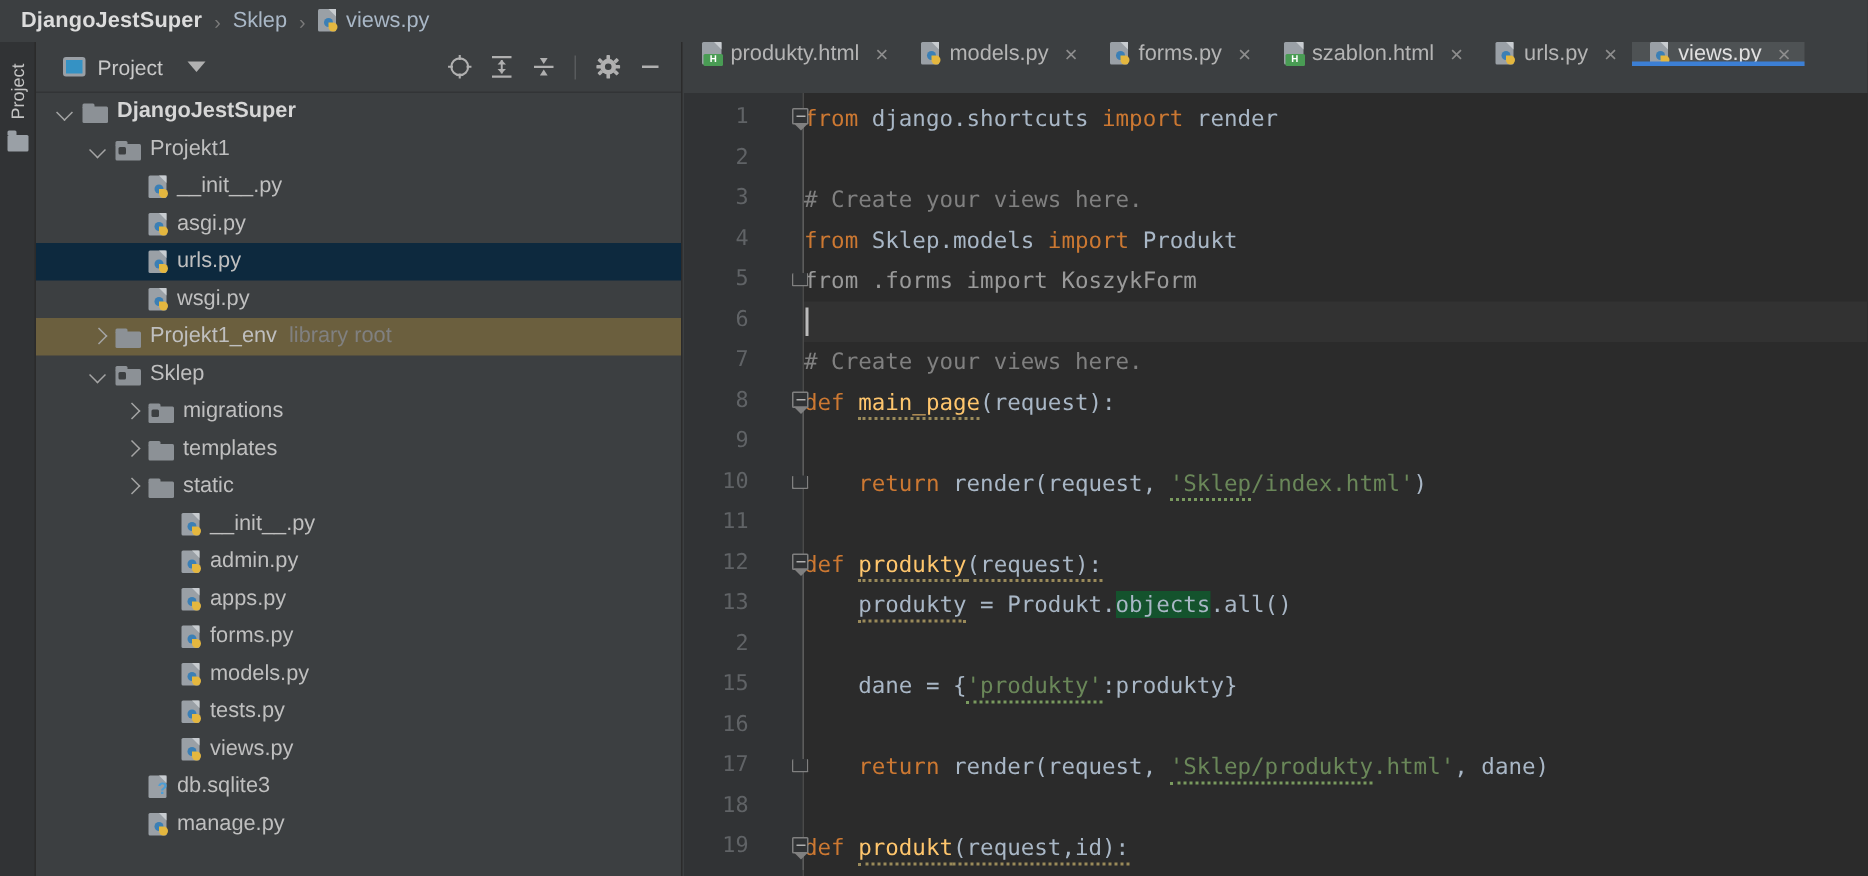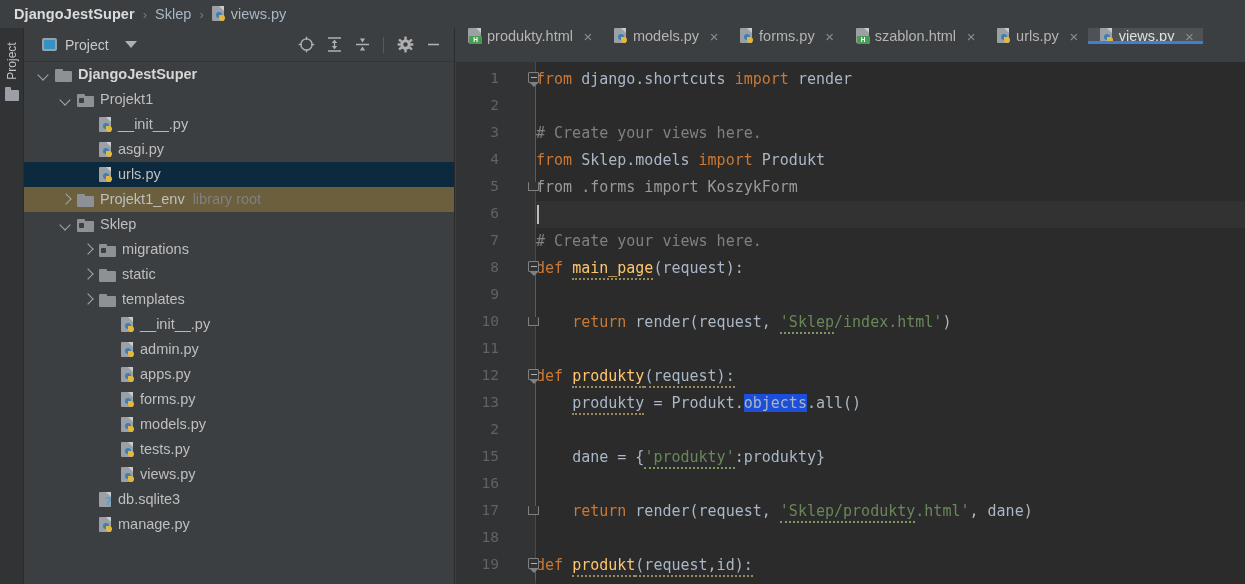--- a/index.html
+++ b/index.html
@@ -279,21 +279,21 @@
   }
   #caret {
     position: absolute; width: 2px; height: 19px; background: #bbbbbb;
   }
   .kw { color: #cc7832; }
   .fn { color: #ffc66d; }
   .cm { color: #808080; }
   .str { color: #6a8759; }
   .dim { color: #9a9a9a; }
   .id { color: #a9b7c6; }
-  .hl-occurrence { background: #1d4ed8; }
+  .hl-occurrence { background: #14532d; }
   .sq {
     border-bottom: 2px dotted #7a9a5f;
     padding-bottom: 1px;
   }
   .sq-warn {
     border-bottom: 2px dotted #9a8a5a;
     padding-bottom: 1px;
   }
 </style>
 </head>
@@ -417,20 +417,30 @@
       <div class="tree-row selected" style="padding-left: 58px;">
         <span class="arrow "></span>
         <span class="py-icon">
           <span class="doc"></span>
           <span class="fold"></span>
           <span class="snake-b"></span>
           <span class="snake-y"></span>
         </span>
         <span class="tree-label">urls.py</span>
       </div>
+      <div class="tree-row" style="padding-left: 58px;">
+        <span class="arrow "></span>
+        <span class="py-icon">
+          <span class="doc"></span>
+          <span class="fold"></span>
+          <span class="snake-b"></span>
+          <span class="snake-y"></span>
+        </span>
+        <span class="tree-label">wsgi.py</span>
+      </div>
       <div class="tree-row lib" style="padding-left: 36px;">
         <span class="arrow right"></span>
         <span class="folder-icon">
           <span class="tab"></span>
           <span class="body"></span>
         </span>
         <span class="tree-label">Projekt1_env</span>
         <span class="tree-hint">library root</span>
       </div>
       <div class="tree-row" style="padding-left: 36px;">
@@ -450,29 +460,29 @@
           <span class="dot"></span>
         </span>
         <span class="tree-label">migrations</span>
       </div>
       <div class="tree-row" style="padding-left: 58px;">
         <span class="arrow right"></span>
         <span class="folder-icon">
           <span class="tab"></span>
           <span class="body"></span>
         </span>
-        <span class="tree-label">static</span>
+        <span class="tree-label">templates</span>
       </div>
       <div class="tree-row" style="padding-left: 58px;">
         <span class="arrow right"></span>
         <span class="folder-icon">
           <span class="tab"></span>
           <span class="body"></span>
         </span>
-        <span class="tree-label">templates</span>
+        <span class="tree-label">static</span>
       </div>
       <div class="tree-row" style="padding-left: 80px;">
         <span class="arrow "></span>
         <span class="py-icon">
           <span class="doc"></span>
           <span class="fold"></span>
           <span class="snake-b"></span>
           <span class="snake-y"></span>
         </span>
         <span class="tree-label">__init__.py</span>

